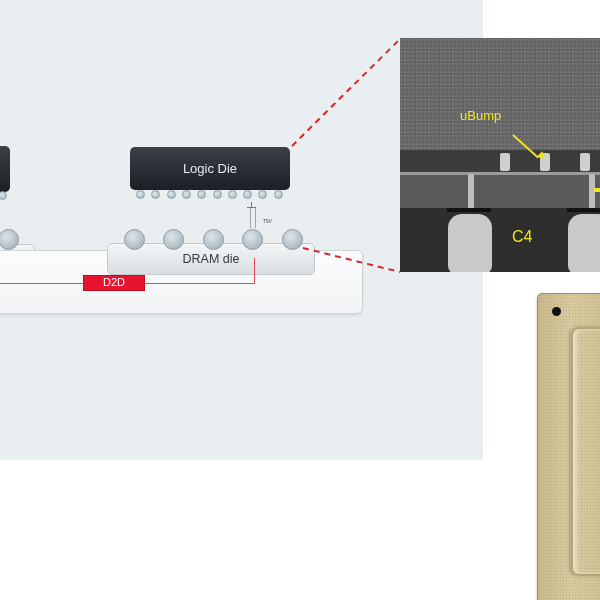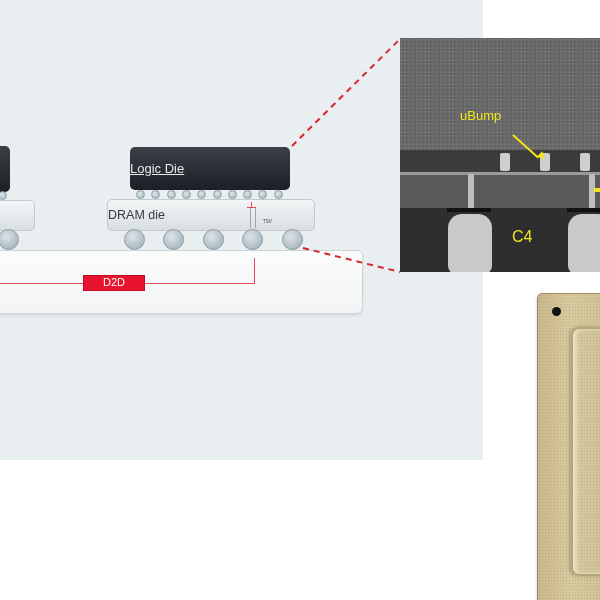--- a/index.html
+++ b/index.html
@@ -4,23 +4,23 @@
 <style>
   html, body { margin:0; padding:0; }
   body { width:600px; height:600px; position:relative; overflow:hidden; background:#ffffff; font-family:"Liberation Sans", sans-serif; }
   .panel { position:absolute; left:0; top:0; width:483px; height:460px; background:#e9eef0; }
   .abs { position:absolute; }
 
   
   .interposer { position:absolute; left:0; top:250px; width:362px; height:62px; background:linear-gradient(#fbfcfc,#f2f4f5); border:1px solid #cfd4d7; border-left:none; border-radius:0 6px 6px 0; box-shadow:0 2px 3px rgba(0,0,0,0.08); }
 
   
-  .logic { position:absolute; background:linear-gradient(#3a4047,#1b2026); border-radius:5px; color:#e6e9ec; display:flex; align-items:center; justify-content:flex-start; font-size:13px;text-decoration:underline; }
+  .logic { position:absolute; background:linear-gradient(#3a4047,#1b2026); border-radius:5px; color:#e6e9ec; display:flex; align-items:center; justify-content:center; font-size:13px; }
   
-  .dram { position:absolute; background:linear-gradient(#f4f6f7,#d9dee1); border:1px solid #c3c9cd; border-radius:5px; color:#333a40; display:flex; align-items:center; font-size:12.5px; }
+  .dram { position:absolute; background:linear-gradient(#f4f6f7,#d9dee1); border:1px solid #c3c9cd; border-radius:5px; color:#333a40; display:flex; align-items:center; justify-content:center; font-size:12.5px;margin-top:44px; }
 
   .ubump { position:absolute; width:9px; height:9px; border-radius:50%; background:radial-gradient(circle at 40% 35%, #dfe6ea, #9fb0b9); border:1px solid #8fa0a9; box-sizing:border-box; }
   .c4 { position:absolute; width:21px; height:21px; border-radius:50%; background:radial-gradient(circle at 40% 35%, #dce4e8, #9aaab3); border:1px solid #8a9ba4; box-sizing:border-box; }
 
   .d2d { position:absolute; left:83px; top:275px; width:62px; height:16px; background:#e8132e; color:#fff; font-size:11px; display:flex; align-items:flex-start; justify-content:center; border:1px solid #c10d22; box-sizing:border-box; }
   .redline { position:absolute; background:#e34a57; }
 
   .tsv-label { position:absolute; font-size:4.5px; color:#444; }
 
   

